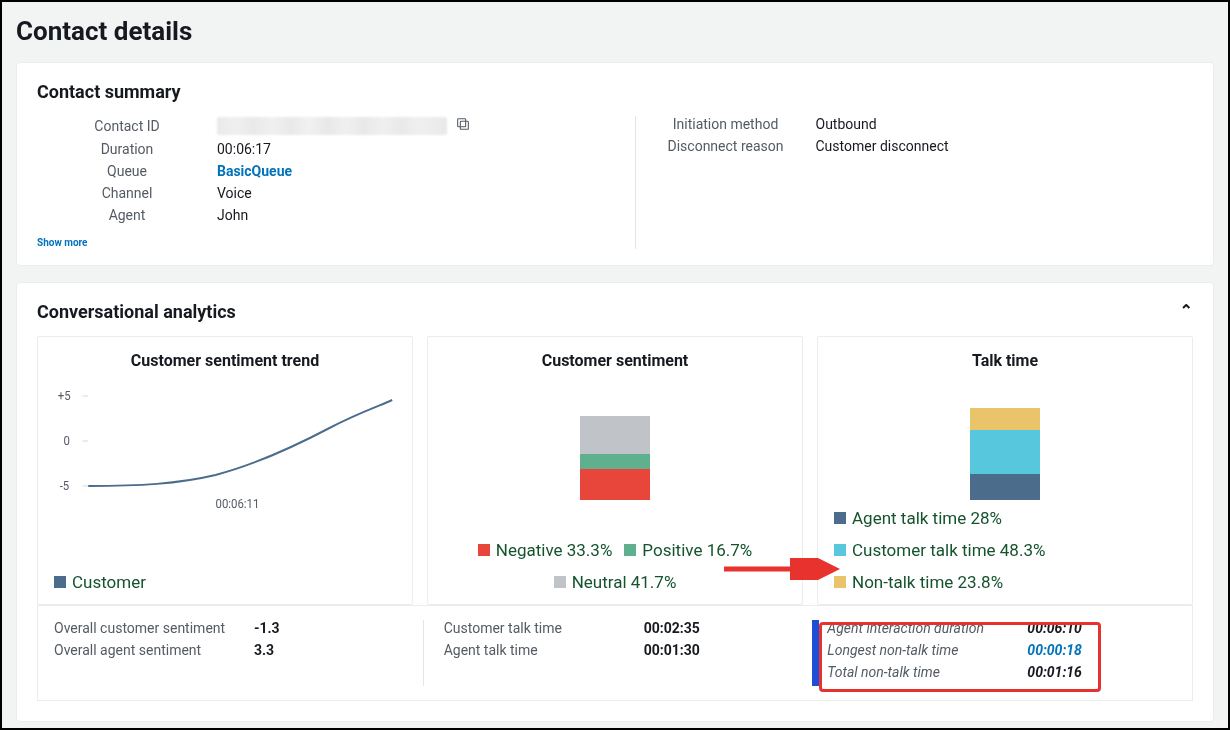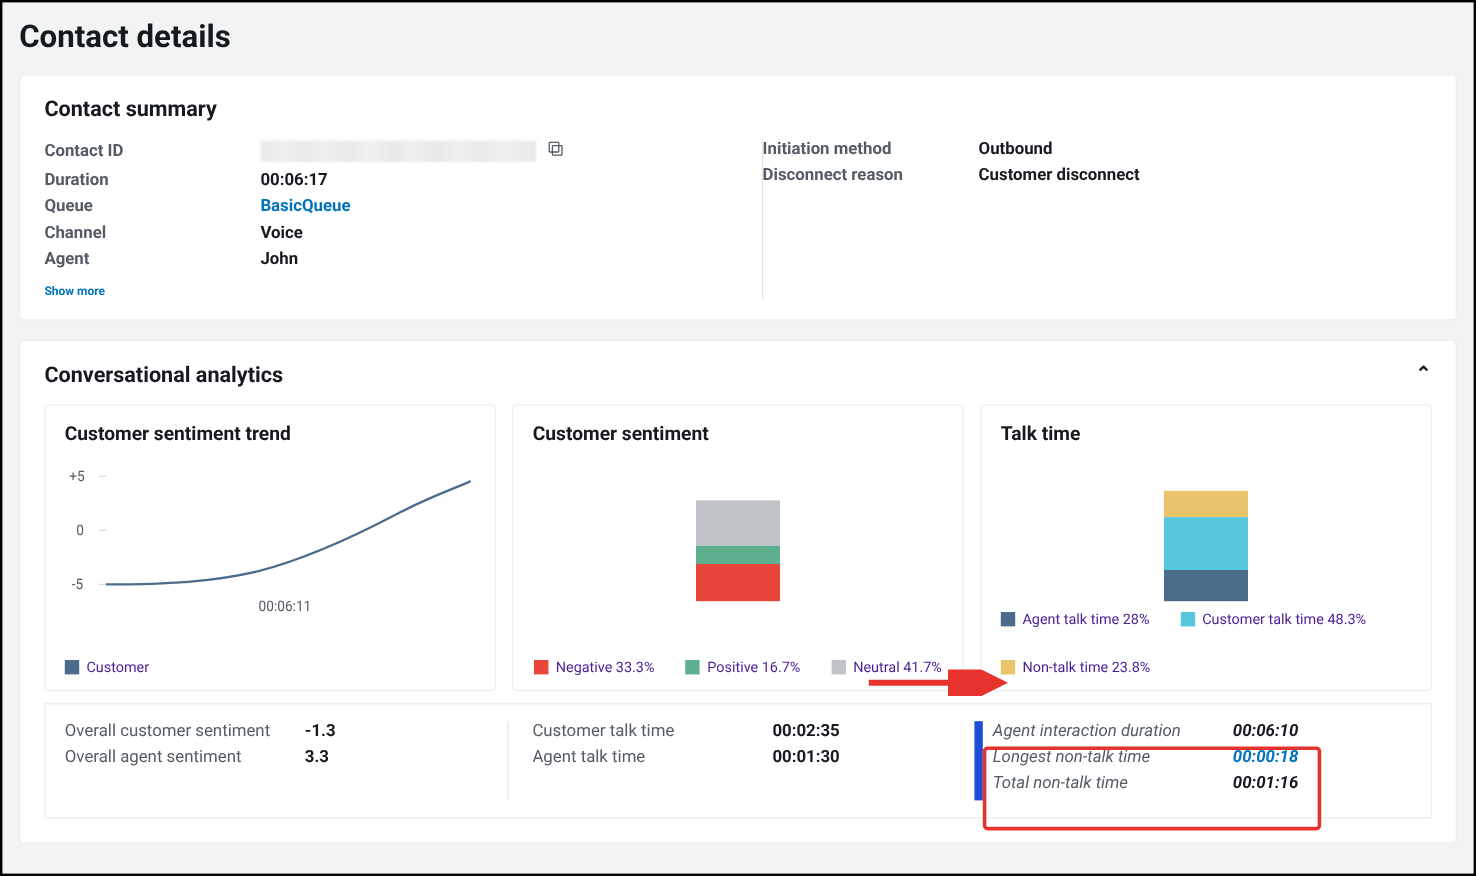--- a/index.html
+++ b/index.html
@@ -46,67 +46,68 @@
   .summary-col.right { border-left:1px solid #e5e5e5; }
   .summary-row {
     display:flex;
     align-items:center;
     margin-bottom:6px;
     font-size:14px;
   }
   .summary-row .label {
     width:180px;
     color:#545b64;
-    font-weight:700;
+    font-weight:400;
+    text-align:center;
   }
   .summary-row .value {
-    font-weight:700;
+    font-weight:400;
     color:#16191f;
     display:flex;
     align-items:center;
     gap:8px;
   }
   .summary-row .value.link { color:#0073bb; font-weight:700; }
   .blur-id {
     position:relative;
     width:230px; height:18px;
     overflow:hidden;
     border-radius:2px;
     background:linear-gradient(90deg,#e9e9e9 0,#f0f0f0 8%,#e9e9e9 16%,#f0f0f0 24%,#e9e9e9 32%,#f1f1f1 40%,#e8e8e8 48%,#f0f0f0 56%,#e8e8e8 64%,#f0f0f0 72%,#e9e9e9 80%,#f0f0f0 88%,#e9e9e9 100%);
     filter:blur(1px);
   }
   .copy-icon svg { width:16px; height:16px; fill:none; stroke:#545b64; stroke-width:1.6; }
   .show-more { color:#0073bb; font-weight:700; cursor:pointer; display:inline-block; margin-top:8px; font-size:10px;}
   .collapse-icon { float:right; font-size:16px; font-weight:700; cursor:pointer; }
 
   
   .cards-row {
-    display:flex; gap:14px; margin-bottom:10px;
+    display:flex; gap:14px; margin-bottom:0;text-align:center;
   }
   .card {
     border:1px solid #eaeded;
     border-radius:2px;
     padding:14px 16px 12px 16px;
     flex:1;
     display:flex;
     flex-direction:column;
     min-height:225px;
   }
   .card h3 {
     font-size:16px;
     font-weight:700;
     margin:0 0 10px 0;
   }
   .chart-area { flex:1; position:relative; }
   .legend {
     display:flex;
     flex-wrap:wrap;
-    gap:26px;
-    font-size:12px;
-    color:#4c1d95;
+    gap:12px;
+    font-size:17px;
+    color:#14532d;
     margin-top:8px;
   }
   .legend .li { display:flex; align-items:center; gap:6px; }
   .swatch { width:12px; height:12px; display:inline-block; }
 
   
   .trend-svg { width:100%; height:140px; }
   .axis-text { font-size:12px; fill:#545b64; }
   .trend-line { stroke:#4c6c8b; stroke-width:2; fill:none; }
   .tick-line { stroke:#d5dbdb; stroke-width:1; }

